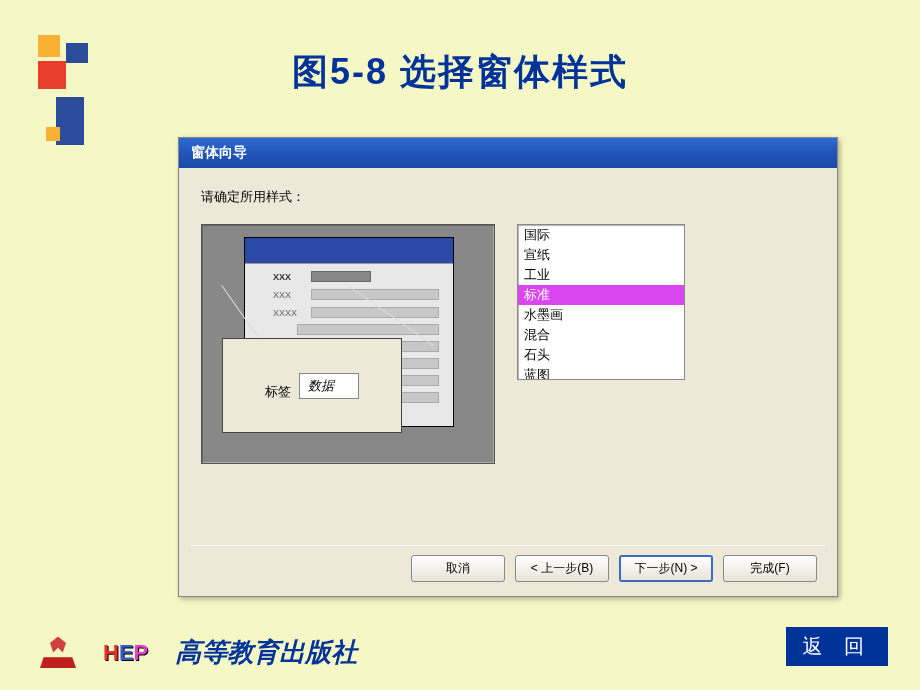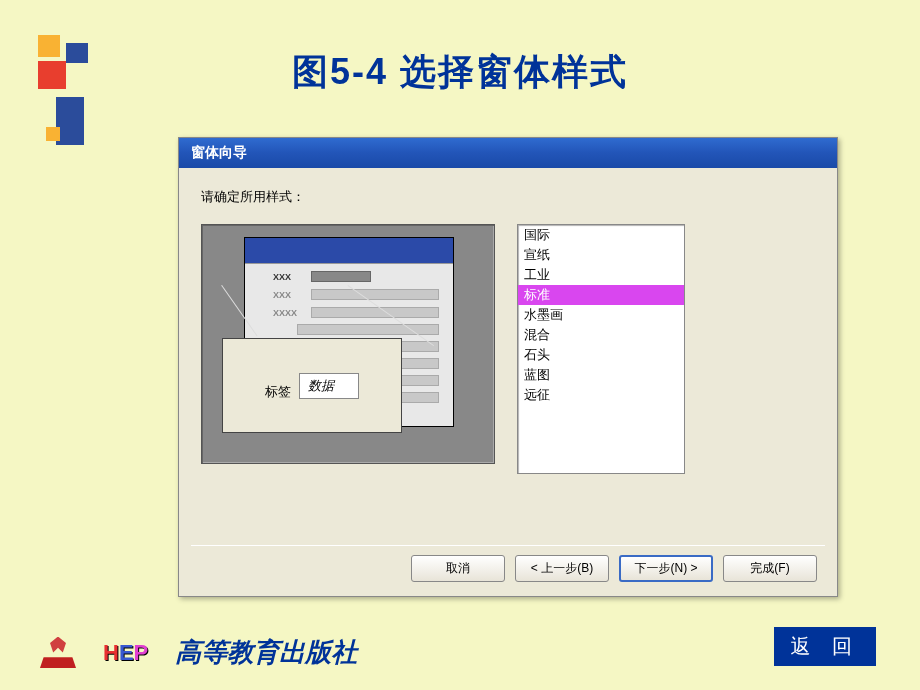--- a/index.html
+++ b/index.html
@@ -155,21 +155,21 @@
     .zoom-input {
       background: white;
       border: 1px solid #888;
       padding: 3px 8px;
       font-size: 13px;
       width: 60px;
       font-style: italic;
     }
     .style-list {
       width: 168px;
-      height: 250px;
+      height: 156px;
       background: white;
       border: 1px solid #888;
       box-shadow: inset 1px 1px 1px rgba(0,0,0,0.3);
       overflow: hidden;
     }
     .style-item {
       font-size: 13px;
       padding: 1px 6px;
       cursor: default;
     }
@@ -246,42 +246,42 @@
     .publisher {
       font-size: 26px;
       font-weight: bold;
       color: #003399;
       font-style: italic;
       font-family: "KaiTi", "楷体", serif;
     }
     .return-btn {
       position: absolute;
       bottom: 24px;
-      right: 44px;
+      right: 32px;
       background: #003399;
       color: white;
       padding: 6px 16px;
       font-size: 20px;
       font-family: "SimHei", sans-serif;
       letter-spacing: 8px;
       cursor: pointer;
     }
   </style>
 </head>
 <body>
 
 <div class="deco-block">
   <div class="deco-yellow1"></div>
   <div class="deco-blue1"></div>
   <div class="deco-red"></div>
   <div class="deco-blue2"></div>
   <div class="deco-yellow2"></div>
 </div>
 
-<div class="page-title">图5-4  选择窗体样式</div>
+<div class="page-title">图5-8  选择窗体样式</div>
 
 <div class="dialog">
   <div class="dialog-title">窗体向导</div>
   <div class="dialog-body">
     <div class="prompt">请确定所用样式：</div>
     <div class="content-row">
       <div class="preview">
         <div class="preview-form">
           <div class="preview-header"></div>
           <div class="preview-row">

